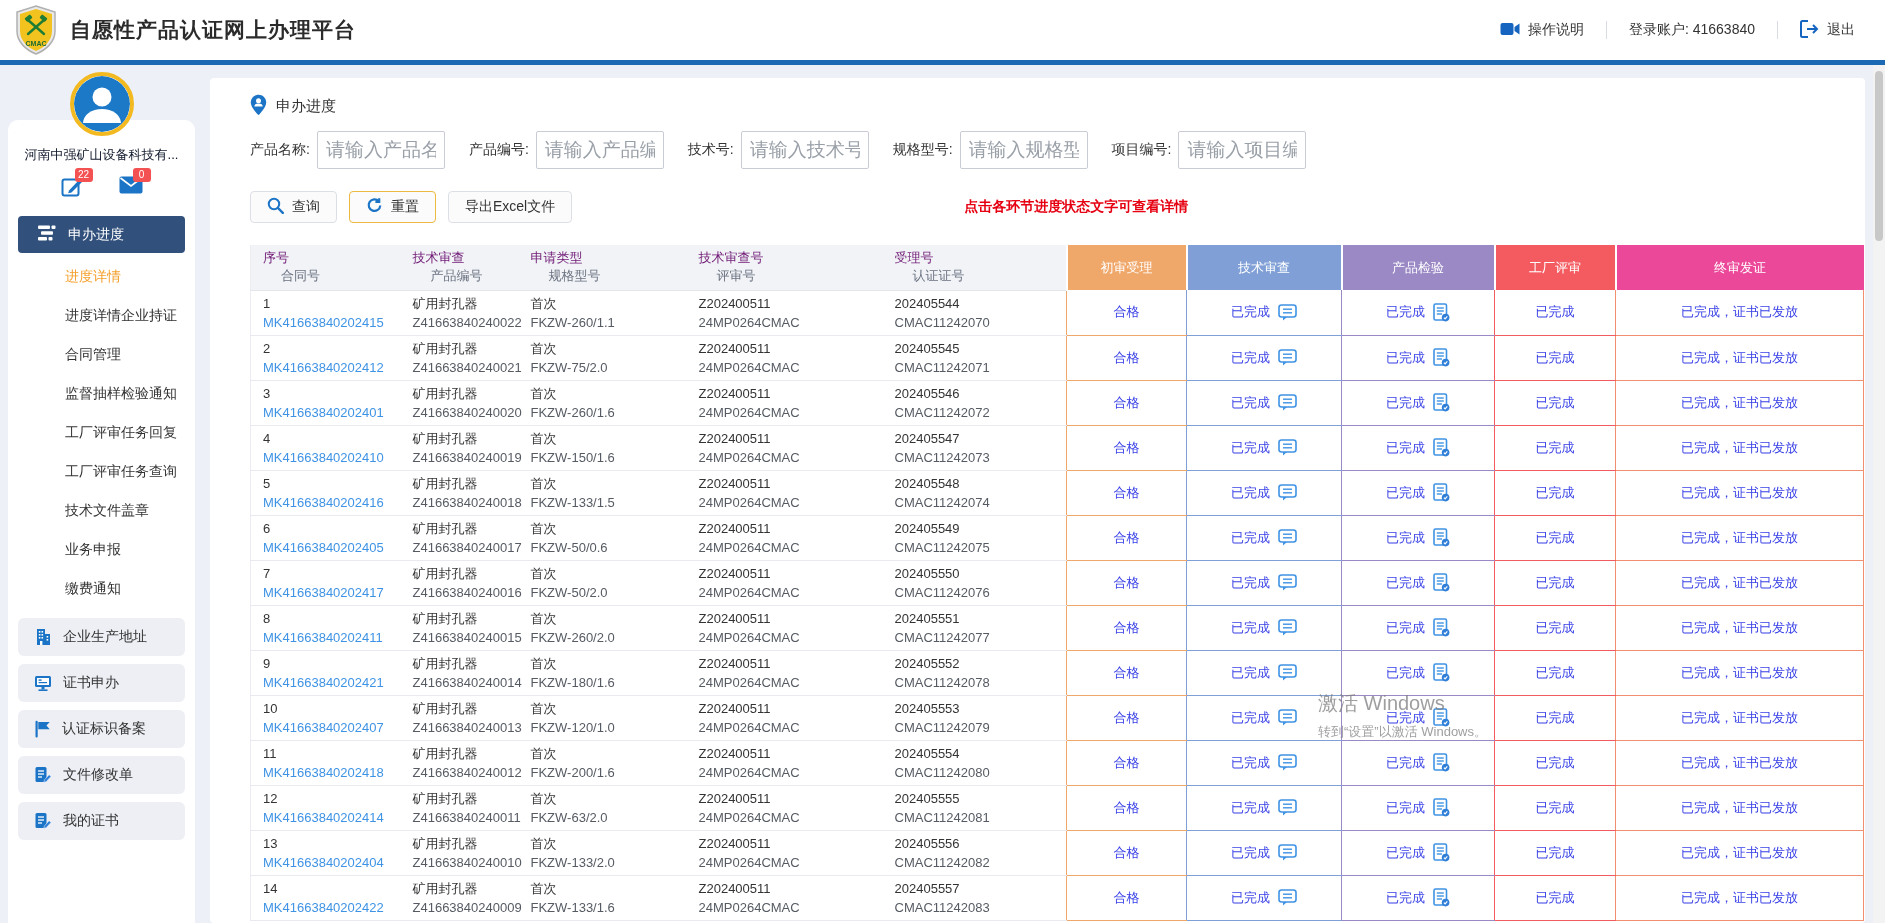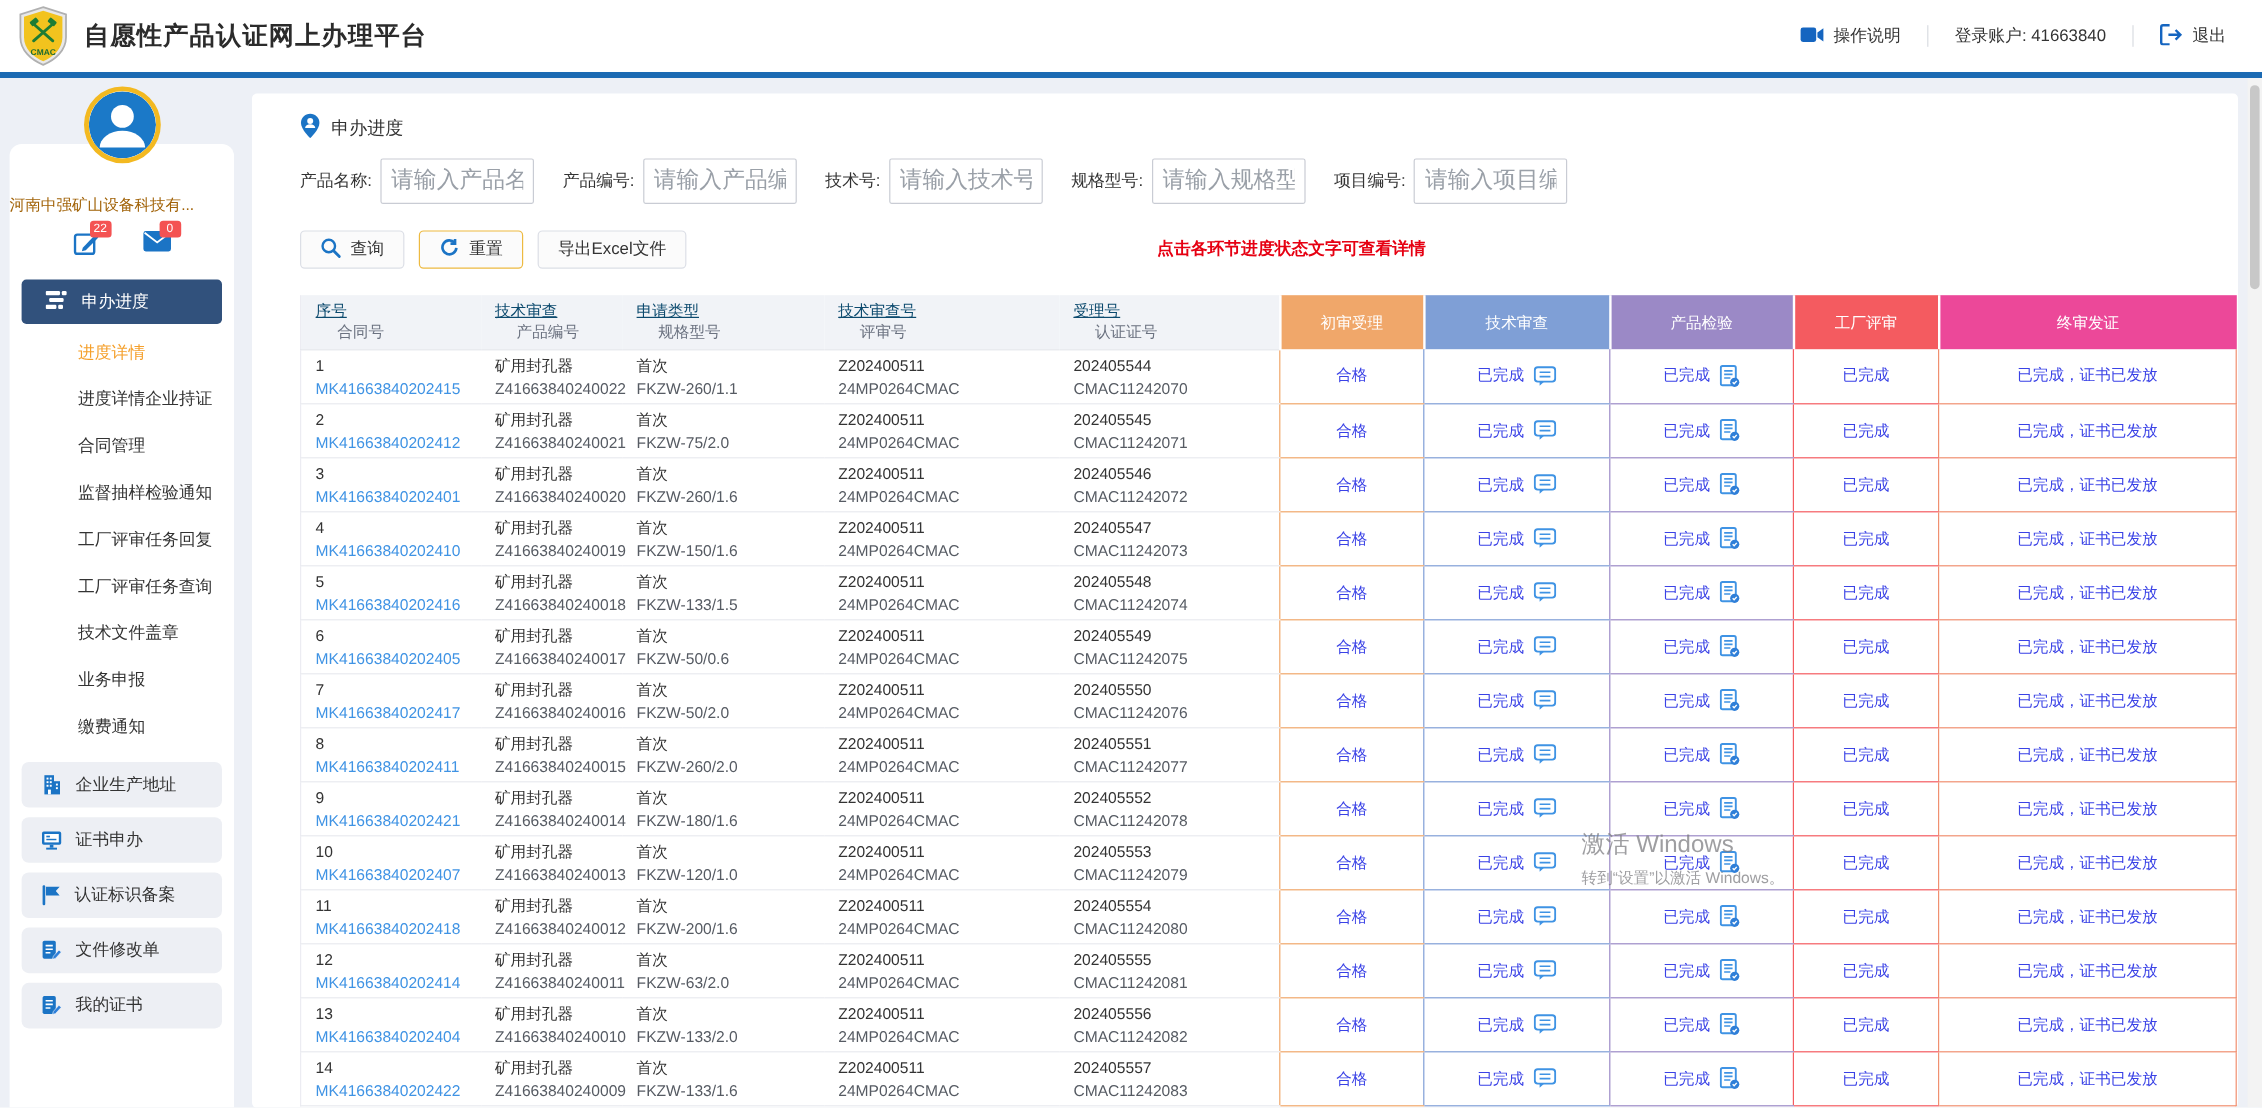--- a/index.html
+++ b/index.html
@@ -11,21 +11,21 @@
   .logo { margin-left:14px; display:flex; align-items:center; }
   .apptitle { margin-left:12px; font-size:21px; font-weight:bold; color:#2b2b2b; letter-spacing:1px; }
   .top-right { margin-left:auto; margin-right:30px; display:flex; align-items:center; gap:22px; font-size:14px; color:#333; }
   .top-item { display:flex; align-items:center; gap:8px; cursor:pointer; }
   .tdiv { width:1px; height:18px; background:#d9dce2; }
   .accent { position:absolute; left:0; top:60px; width:1885px; height:5px; background:#1b6ab3; }
 
   
   .sidebar { position:absolute; left:8px; top:120px; width:187px; height:803px; background:#fff; border-radius:10px 10px 0 0; }
   .avatar { position:absolute; left:50%; transform:translateX(-50%); top:-48px; width:64px; height:64px; border-radius:50%; border:4px solid #f3b921; background:#fff; overflow:hidden; }
-  .company { margin-top:42px; text-align:left; font-size:13px; color:#a16207; }
+  .company { margin-top:26px; text-align:center; font-size:13px; color:#0f172a; }
   .msgrow { margin-top:12px; display:flex; justify-content:center; gap:36px; }
   .msgicon { position:relative; cursor:pointer; }
   .badge { position:absolute; top:-8px; left:14px; min-width:18px; height:14px; padding:0 3px; background:#f45252; color:#fff; font-size:10px; line-height:14px; text-align:center; border-radius:3px; }
   .mainmenu { margin:14px 10px 0; height:37px; background:#31517c; border-radius:4px; color:#fff; font-size:14px; display:flex; align-items:center; gap:12px; padding-left:20px; cursor:pointer; }
   .submenu { margin-top:4px; }
   .subitem { height:39px; line-height:39px; padding-left:57px; font-size:14px; color:#333; cursor:pointer; }
   .subitem.active { color:#f5a02c; }
   .groups { margin-top:10px; }
   .groupbtn { height:38px; margin:8px 10px; background:#edeff4; border-radius:6px; display:flex; align-items:center; gap:11px; padding-left:16px; font-size:14px; color:#333; cursor:pointer; }
   .gicon { display:flex; align-items:center; }
@@ -41,21 +41,21 @@
   .btn-row { margin-top:22px; display:flex; align-items:center; gap:12px; }
   .btn { height:32px; padding:0 16px; background:#fbfbfb; border:1px solid #dcdfe6; border-radius:4px; font-size:14px; color:#333; display:flex; align-items:center; gap:8px; cursor:pointer; font-family:inherit; }
   .btn.reset { border-color:#edba41; }
   .hint { margin-left:380px; color:#e60012; font-weight:bold; font-size:14px; }
 
   
   .tablewrap { margin-top:22px; }
   table { border-collapse:collapse; table-layout:fixed; width:1613px; }
   th, td { height:45px; vertical-align:middle; padding:0; }
   thead th.info { background:#f1f3f7; text-align:left; padding-left:12px; font-weight:normal; font-size:13px; border-bottom:1px solid #e4e6ec; }
-  thead th.info .h1 { display:block; color:#0c4a6e; line-height:18px;text-decoration:underline; }
+  thead th.info .h1 { display:block; color:#701a75; line-height:18px; }
   thead th.info .h2 { display:block; color:#6b7280; line-height:18px;margin-left:18px; }
   thead th.status { color:#fff; font-size:13px; font-weight:normal; border-left:2px solid #fff; }
   tbody td.info { border-bottom:1px solid #e9eaef; padding-left:12px; font-size:13px; }
   tbody td.info:first-child, thead th.info:first-child { border-left:1px solid #ececf2; }
   td .l1 { display:block; color:#333; line-height:19px; }
   td .l2 { display:block; color:#565b63; line-height:19px; }
   td .l2.link { color:#3f93e4; cursor:pointer; }
   td.status { text-align:center; font-size:13px; border-left-width:1px; border-left-style:solid; border-bottom-width:1px; border-bottom-style:solid; }
   td.status .scell { display:flex; align-items:center; justify-content:center; gap:8px; }
   td.status .stxt { color:#3a42e6; cursor:pointer; }

